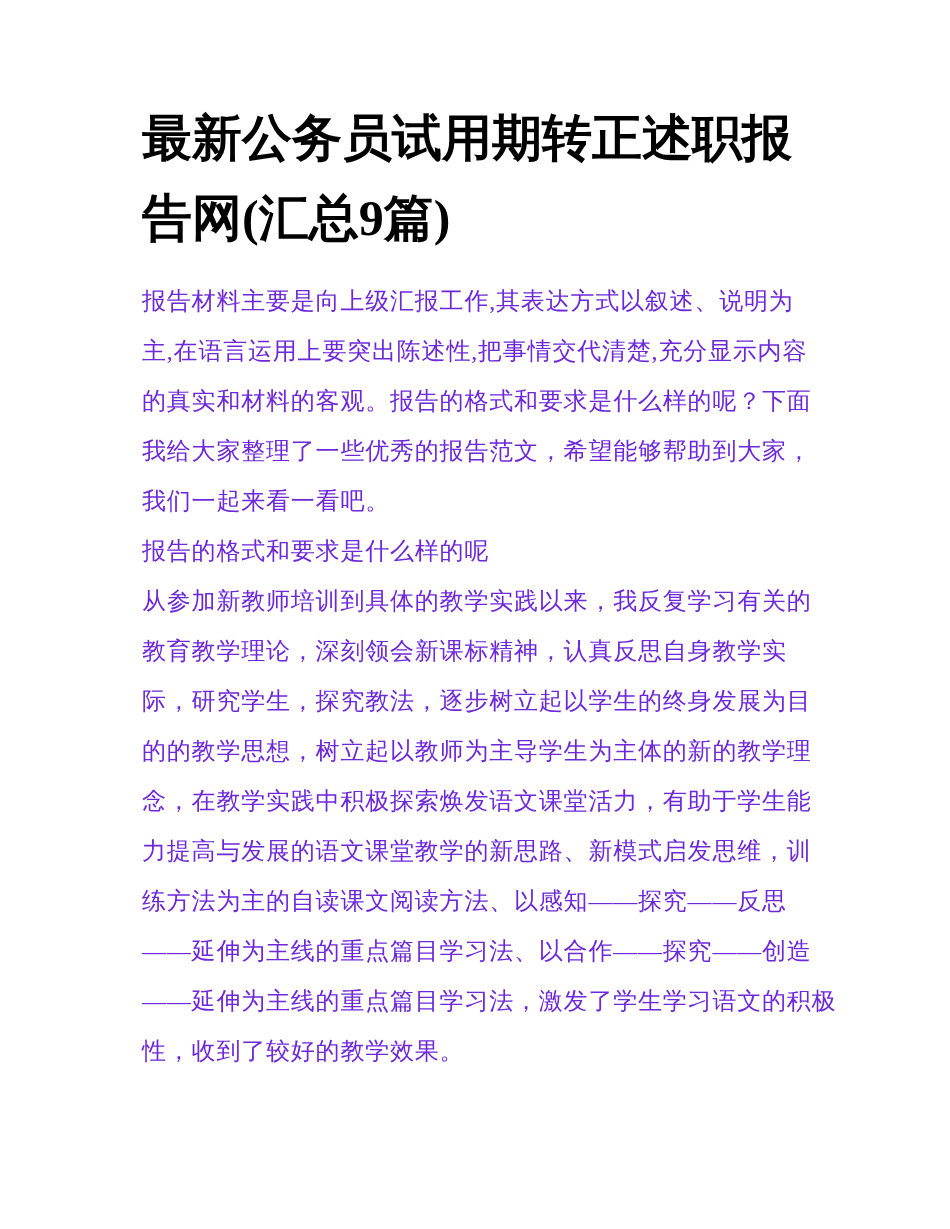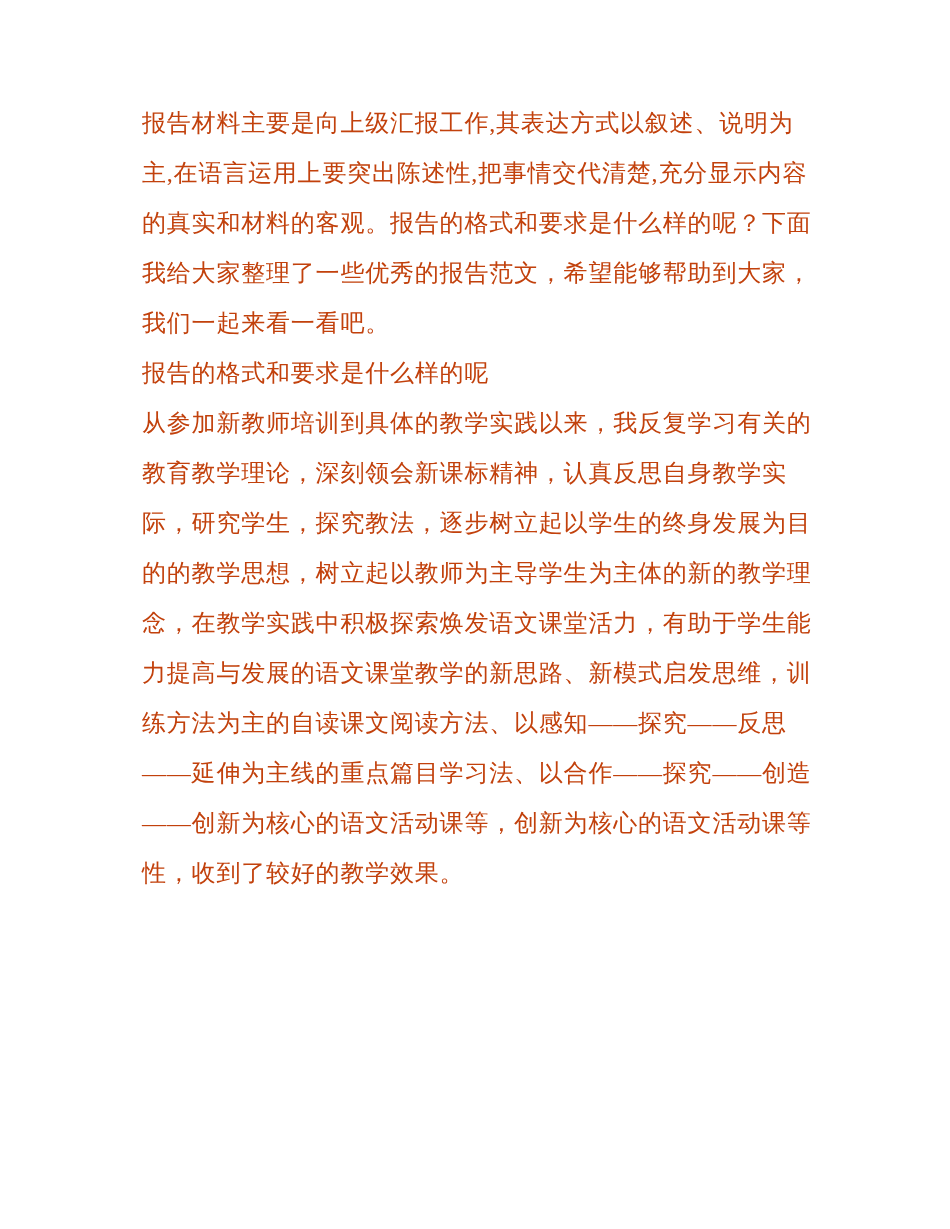--- a/index.html
+++ b/index.html
@@ -30,39 +30,41 @@
     white-space: pre-line;
     color: #000000;
   }
   .doc-body p {
     margin: 0;
     font-size: 24px;
     line-height: 50px;
     letter-spacing: 0.8px;
     white-space: pre-line;
     text-align: left;
-    color: #c2410c;
+    color: #6d28d9;
   }
 </style>
 </head>
 <body>
 
 <div class="page">
+  <h1 class="doc-title">最新公务员试用期转正述职报
+告网(汇总9篇)</h1>
 
   <div class="doc-body">
     <p>报告材料主要是向上级汇报工作,其表达方式以叙述、说明为
 主,在语言运用上要突出陈述性,把事情交代清楚,充分显示内容
 的真实和材料的客观。报告的格式和要求是什么样的呢？下面
 我给大家整理了一些优秀的报告范文，希望能够帮助到大家，
 我们一起来看一看吧。</p>
     <p>报告的格式和要求是什么样的呢</p>
     <p>从参加新教师培训到具体的教学实践以来，我反复学习有关的
 教育教学理论，深刻领会新课标精神，认真反思自身教学实
 际，研究学生，探究教法，逐步树立起以学生的终身发展为目
 的的教学思想，树立起以教师为主导学生为主体的新的教学理
 念，在教学实践中积极探索焕发语文课堂活力，有助于学生能
 力提高与发展的语文课堂教学的新思路、新模式启发思维，训
 练方法为主的自读课文阅读方法、以感知——探究——反思
 ——延伸为主线的重点篇目学习法、以合作——探究——创造
-——创新为核心的语文活动课等，创新为核心的语文活动课等
+——延伸为主线的重点篇目学习法，激发了学生学习语文的积极
 性，收到了较好的教学效果。</p>
   </div>
 </div>
 
 </body></html>

